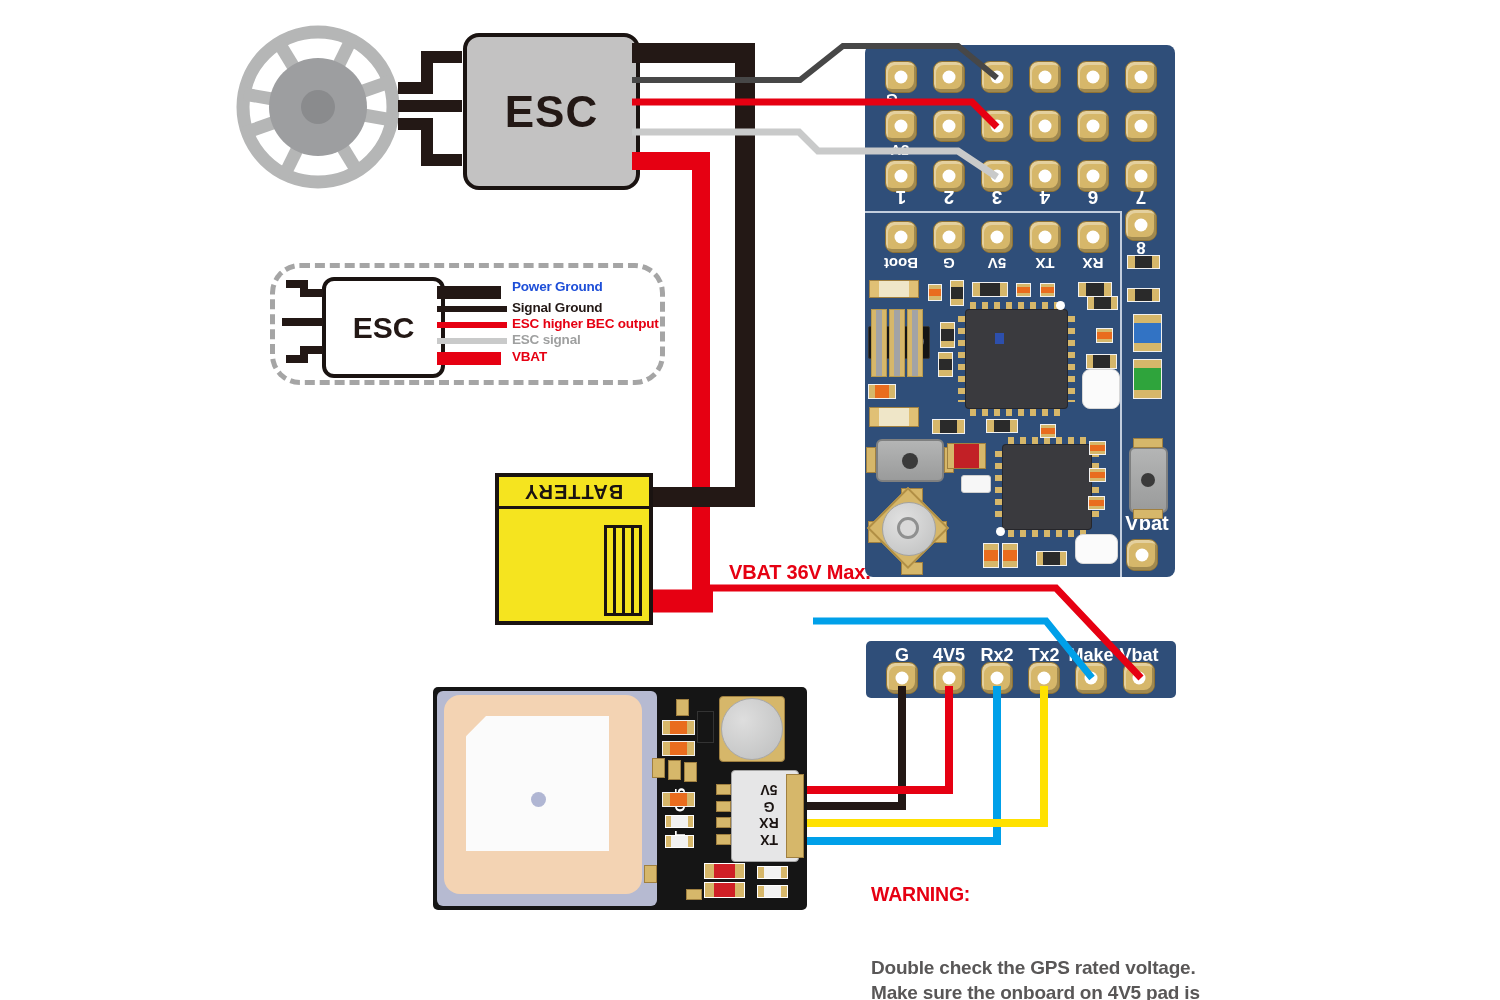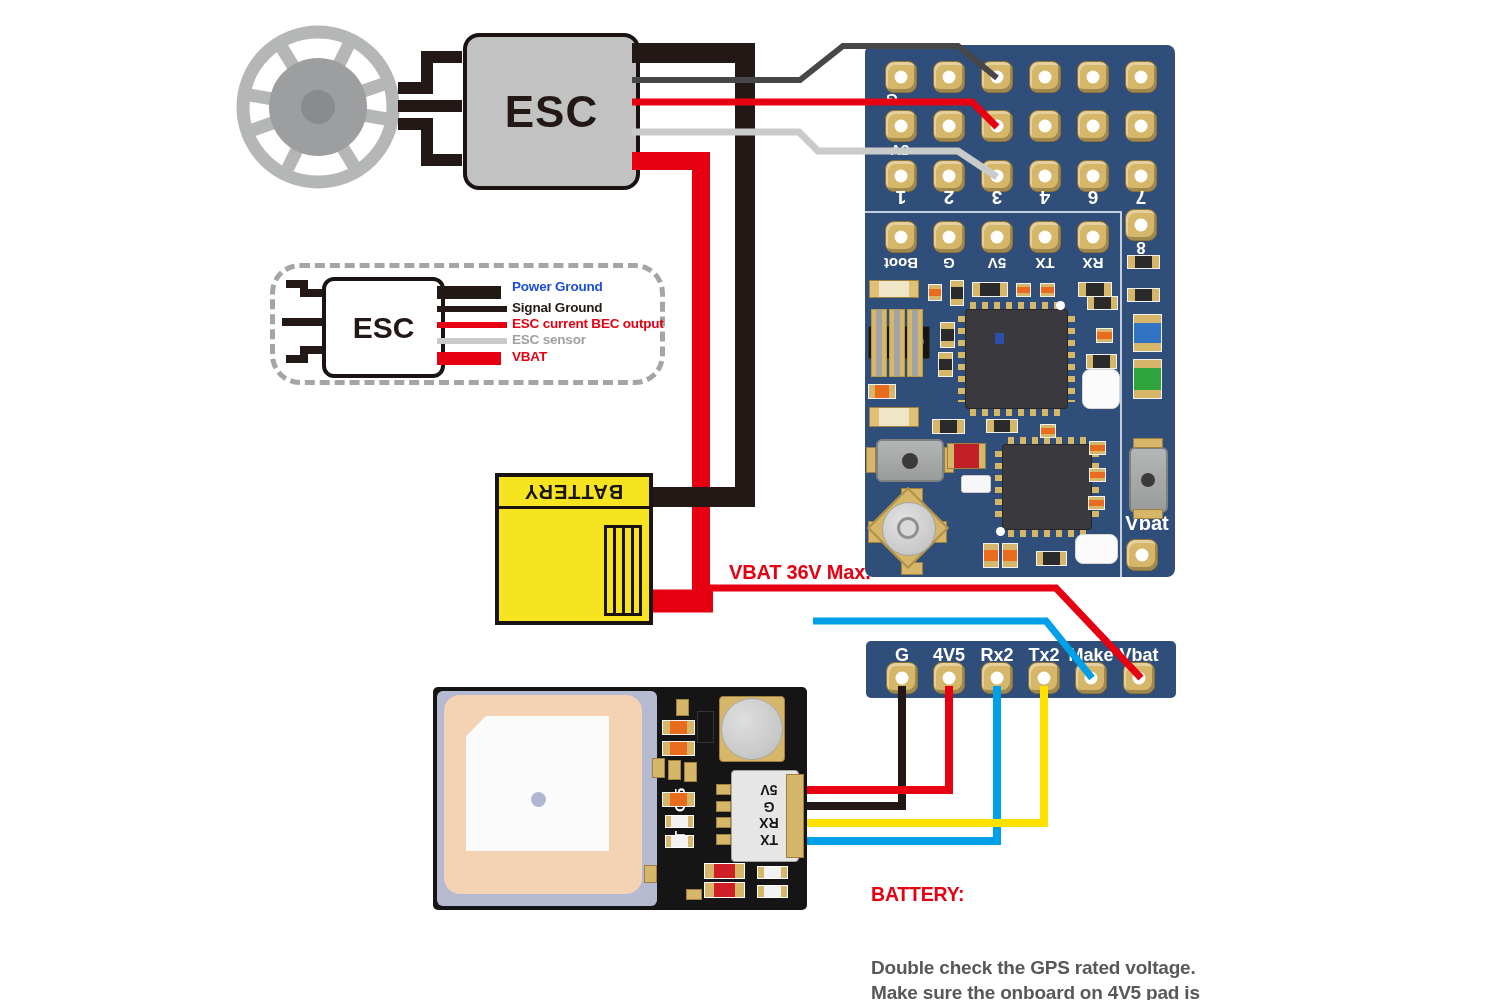--- a/index.html
+++ b/index.html
@@ -368,28 +368,28 @@
       <div class="gps-label" style="left: 336px; top: 103px;">5V</div>
       <div class="cmp c-gold" style="left: 283px; top: 114px; width: 15px; height: 11px;"></div>
       <div class="gps-label" style="left: 336px; top: 120px;">G</div>
       <div class="cmp c-gold" style="left: 283px; top: 130px; width: 15px; height: 11px;"></div>
       <div class="gps-label" style="left: 336px; top: 136px;">RX</div>
       <div class="cmp c-gold" style="left: 283px; top: 147px; width: 15px; height: 11px;"></div>
       <div class="gps-label" style="left: 336px; top: 153px;">TX</div>
     </div>
 
   <div class="ann" style="left:729px;top:561px;font-size:20px;color:#e60012;">VBAT  36V Max.</div>
-  <div class="ann" style="left:871px;top:883px;font-size:19.5px;color:#e60012;">BATTERY:</div>
+  <div class="ann" style="left:871px;top:883px;font-size:19.5px;color:#e60012;">WARNING:</div>
   <div class="ann" style="left:871px;top:908px;font-size:19px;color:#595757;line-height:24.5px;margin-top:48px;">
     <div>Double check the GPS rated voltage.</div>
     <div>Make sure the onboard on 4V5 pad is</div>
   </div>
 <div class="lg-wire" style="left: 437px; top: 285.5px; width: 64px; height: 13px; background: rgb(35, 24, 21);"></div>
     <div class="lg-label" style="top: 279px; color: #1d4ed8;">Power Ground</div>
     <div class="lg-wire" style="left: 437px; top: 306px; width: 70px; height: 6px; background: rgb(35, 24, 21);"></div>
     <div class="lg-label" style="top: 300px; color: rgb(35, 24, 21);">Signal Ground</div>
     <div class="lg-wire" style="left: 437px; top: 322px; width: 70px; height: 6px; background: rgb(230, 0, 18);"></div>
-    <div class="lg-label" style="top: 316px; color: rgb(230, 0, 18);">ESC current BEC output</div>
+    <div class="lg-label" style="top: 316px; color: rgb(230, 0, 18);">ESC higher BEC output</div>
     <div class="lg-wire" style="left: 437px; top: 338px; width: 70px; height: 6px; background: rgb(201, 202, 202);"></div>
-    <div class="lg-label" style="top: 332px; color: rgb(159, 160, 160);">ESC sensor</div>
+    <div class="lg-label" style="top: 332px; color: rgb(159, 160, 160);">ESC signal</div>
     <div class="lg-wire" style="left: 437px; top: 351.5px; width: 64px; height: 13px; background: rgb(230, 0, 18);"></div>
     <div class="lg-label" style="top: 349px; color: rgb(230, 0, 18);">VBAT</div>
   </div>
 
 </body></html>

